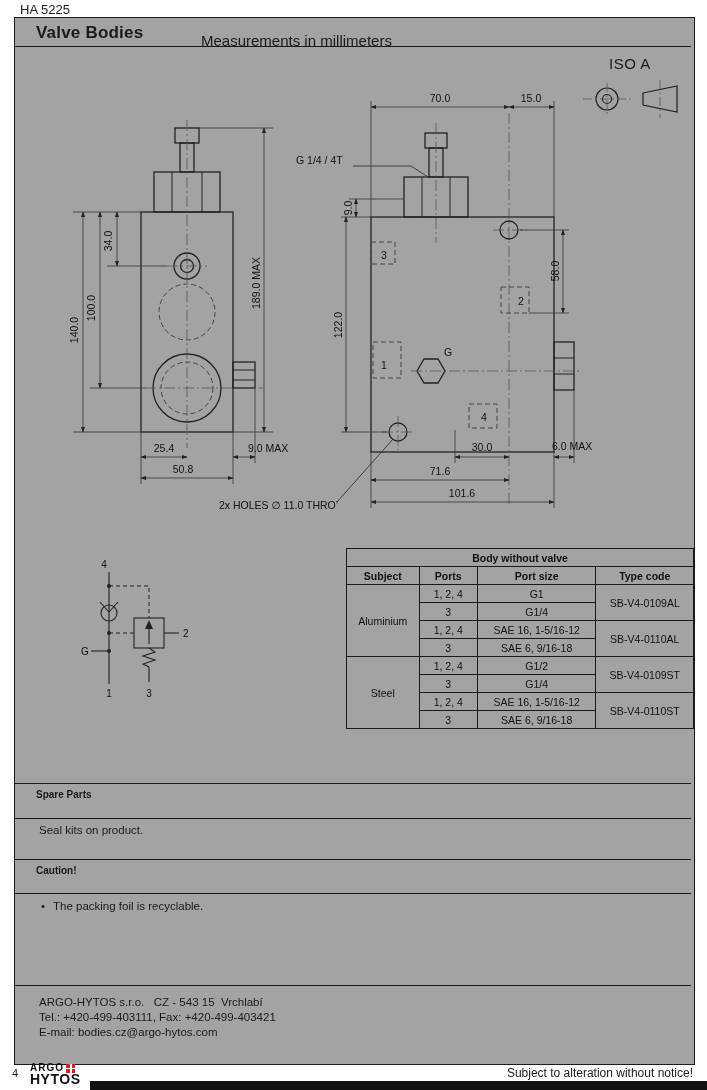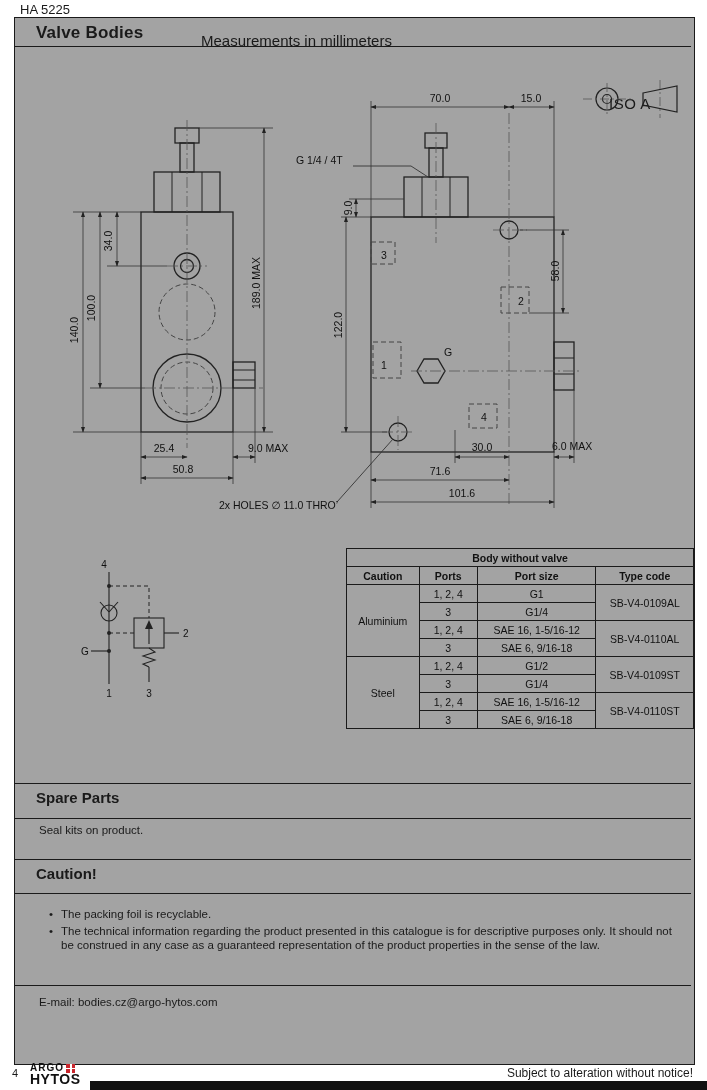--- a/index.html
+++ b/index.html
@@ -2,32 +2,32 @@
 <html><head>
 <meta charset="utf-8">
 <style>
   html,body{margin:0;padding:0;}
   body{width:707px;height:1090px;background:#fff;font-family:"Liberation Sans",sans-serif;color:#1a1a1a;position:relative;overflow:hidden;}
   .doc-number{position:absolute;left:20px;top:2px;font-size:13px;}
   .main-box{position:absolute;left:14px;top:17px;width:679px;height:1046px;border:1.5px solid #1a1a1a;background:#a3a3a3;}
   .title{position:absolute;left:21px;top:5px;font-size:17px;font-weight:bold;letter-spacing:.2px;}
   .subtitle{position:absolute;left:186px;top:14px;font-size:15px;}
   .rule{position:absolute;left:0;width:676px;border-top:1.5px solid #1a1a1a;}
-  .iso-label{position:absolute;left:594px;top:37px;font-size:15px;letter-spacing:.5px;margin-top:40px;}
+  .iso-label{position:absolute;left:594px;top:37px;font-size:15px;letter-spacing:.5px;}
   .iso-symbol{position:absolute;left:566px;top:58px;}
   .drawings{position:absolute;left:0;top:60px;}
   .schematic{position:absolute;left:64px;top:538px;}
   .body-table{position:absolute;left:331px;top:530px;border-collapse:collapse;font-size:10.5px;color:#111;}
   .body-table td{border:1px solid #1a1a1a;text-align:center;padding:1px 4px;height:15px;}
   .body-table .t-title,.body-table .t-head{font-weight:bold;}
   .c-mat{width:64px}.c-ports{width:50px}.c-size{width:112px}.c-code{width:90px}
   .note{position:absolute;left:24px;top:712px;font-size:11.5px;}
-  .sec-title{position:absolute;left:21px;font-size:15px;font-weight:bold;}
+  .sec-title{position:absolute;left:21px;font-size:10px;font-weight:bold;}
   .sec-body{position:absolute;left:24px;font-size:11.5px;}
-  .bullets{position:absolute;left:24px;top:881px;width:640px;list-style:none;margin:8px;padding:0;font-size:11.5px;line-height:14px;}
+  .bullets{position:absolute;left:24px;top:881px;width:640px;list-style:none;margin:0;padding:0;font-size:11.5px;line-height:14px;}
   .bullets li{padding-left:14px;position:relative;margin-bottom:3px;}
   .bullets li::before{content:"\2022";position:absolute;left:2px;}
   .contact{position:absolute;left:24px;top:977px;font-size:11.5px;line-height:15px;}
   .page-number{position:absolute;left:12px;top:1067px;font-size:11px;}
   .logo{position:absolute;left:30px;top:1063px;}
   .logo-line1{font-size:10px;font-weight:bold;letter-spacing:1px;display:flex;align-items:center;gap:2px;line-height:10px;color:#111;}
   .logo-grid{width:9px;height:9px;background:#c9252c;position:relative;display:inline-block;}
   .logo-grid::before{content:"";position:absolute;left:4px;top:0;width:1.5px;height:9px;background:#fff;}
   .logo-grid::after{content:"";position:absolute;top:4px;left:0;width:9px;height:1.5px;background:#fff;}
   .logo-line2{font-size:14px;font-weight:bold;letter-spacing:.5px;line-height:10px;margin-top:1px;color:#111;}
@@ -227,21 +227,21 @@
       <text x="70" y="141" text-anchor="middle">3</text>
     </g>
   </svg>
 
   <table class="body-table">
     <tbody>
         <tr>
       <td colspan="4" class="t-title">Body without valve</td>
     </tr>
     <tr>
-      <td class="t-head c-mat">Caution</td>
+      <td class="t-head c-mat">Subject</td>
       <td class="t-head c-ports">Ports</td>
       <td class="t-head c-size">Port size</td>
       <td class="t-head c-code">Type code</td>
     </tr>
     <tr>
       <td rowspan="4">Aluminium</td>
       <td>1, 2, 4</td>
       <td>G1</td>
       <td rowspan="2">SB-V4-0109AL</td>
     </tr>
@@ -284,25 +284,26 @@
   <div class="rule" style="top:765px"></div>
   <div class="sec-title" style="top:771px">Spare Parts</div>
   <div class="rule" style="top:800px"></div>
   <div class="sec-body" style="top:806px">Seal kits on product.</div>
 
   <div class="rule" style="top:841px"></div>
   <div class="sec-title" style="top:847px">Caution!</div>
   <div class="rule" style="top:875px"></div>
   <ul class="bullets">
     <li>The packing foil is recyclable.</li>
-    <li>The technical information regarding the product presented in this catalogue is for descriptive purposes only. It should not be construed in any case as a guaranteed representation of the product properties in the sense of the law.</li>
   </ul>
 
   <div class="rule" style="top:967px"></div>
   <div class="contact">
+    <div>ARGO-HYTOS s.r.o.&nbsp;&nbsp;&nbsp;CZ - 543 15&nbsp;&nbsp;Vrchlabí</div>
+    <div>Tel.: +420-499-403111, Fax: +420-499-403421</div>
     <div>E-mail: bodies.cz@argo-hytos.com</div>
   </div>
 </div>
 
 <div class="page-number">4</div>
 
 <div class="logo">
   <div class="logo-line1">
     <span>ARGO</span>
     <span class="logo-grid"></span>

